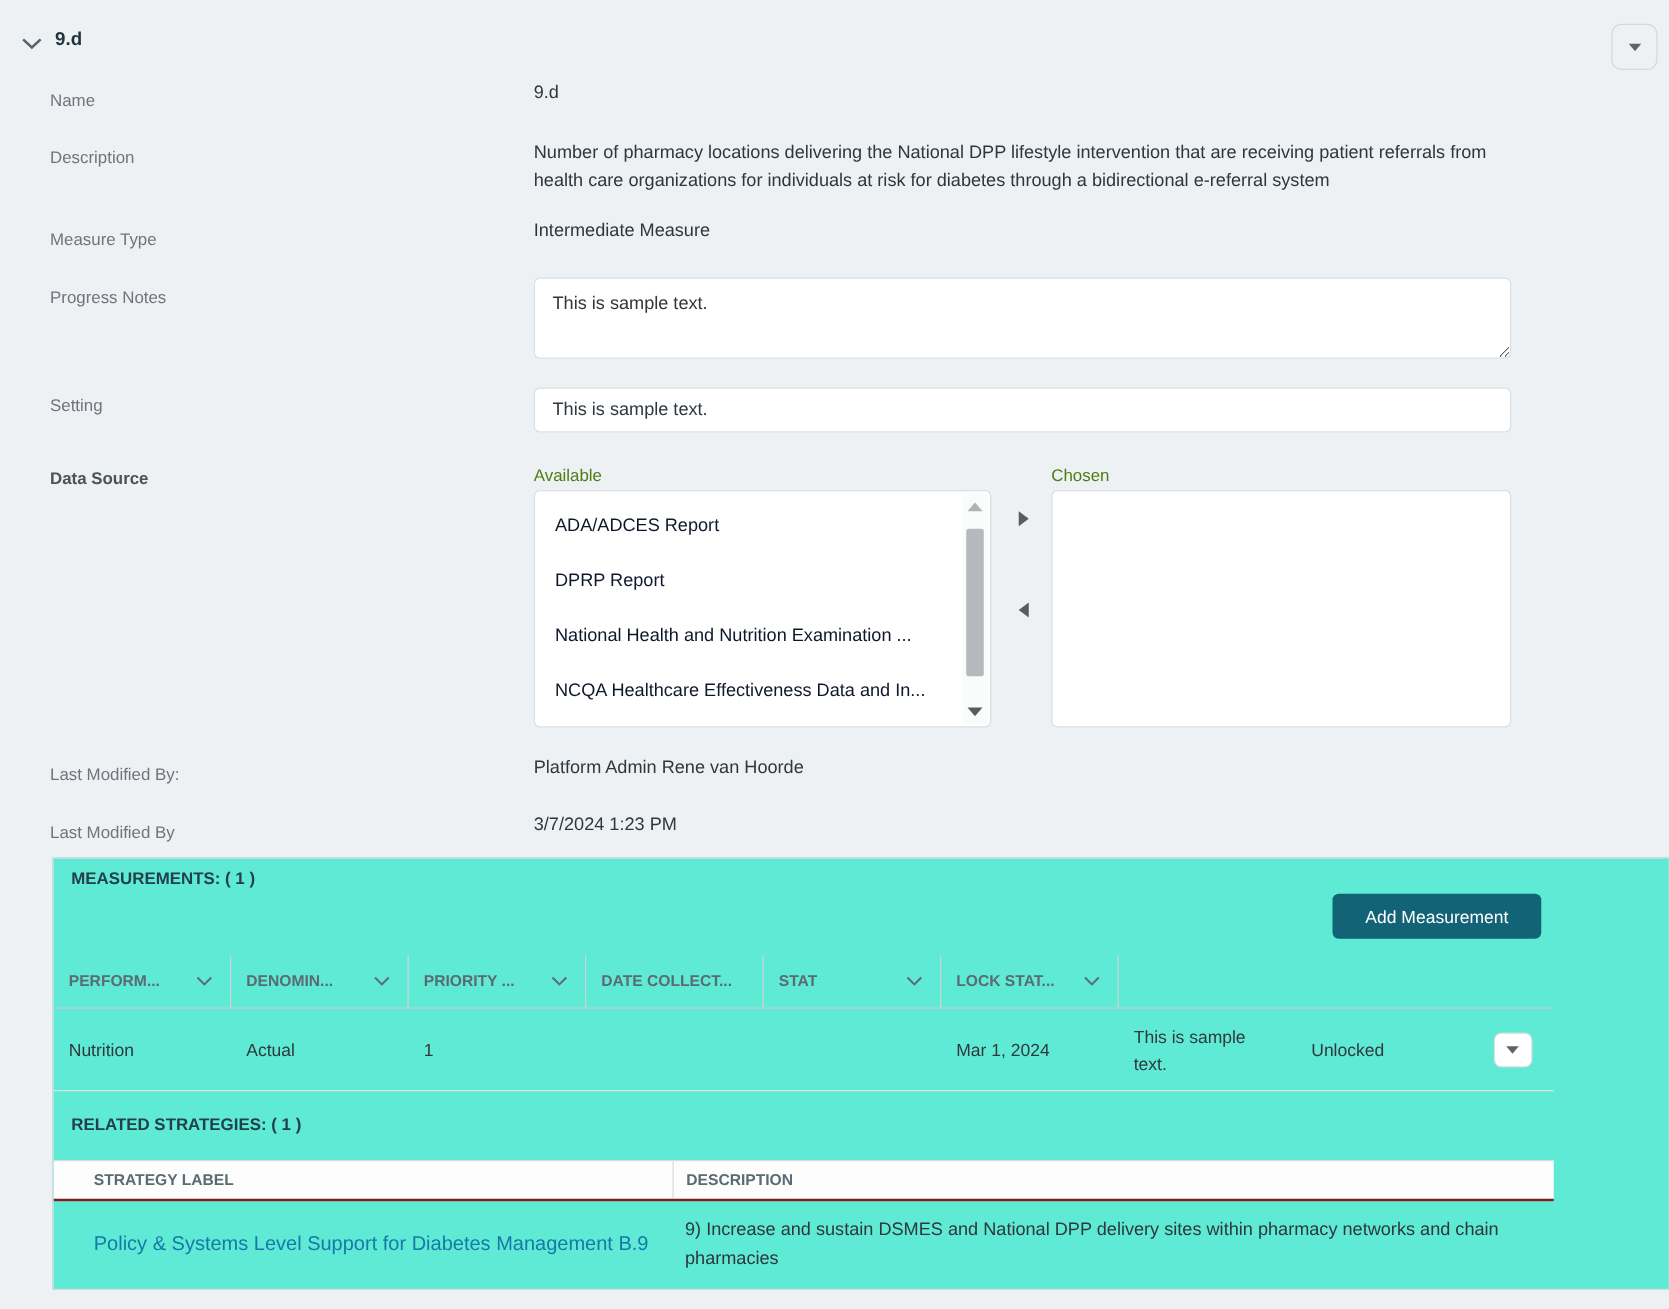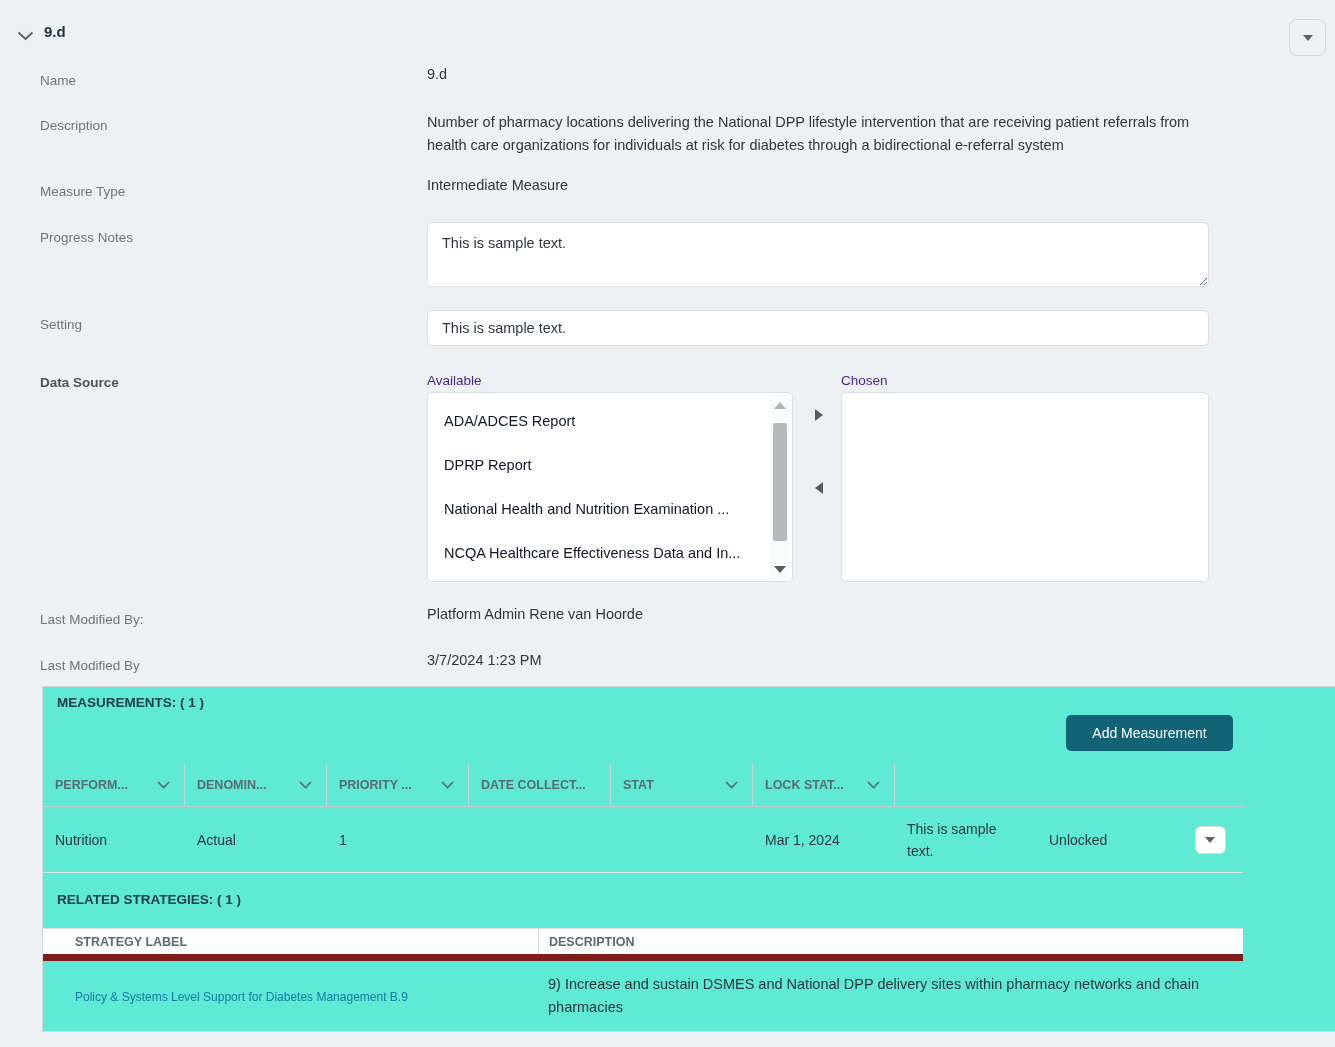--- a/index.html
+++ b/index.html
@@ -22,21 +22,21 @@
 
   .txtarea { position:absolute; left:427px; top:222px; width:782px; height:65px;
              border:1px solid #dadfe2; border-radius:5px; background:#fff; resize:vertical;
              font-family:"Liberation Sans", sans-serif; font-size:14.5px; color:#2e373d;
              padding:10px 14px; line-height:20px; }
   .txtinput { position:absolute; left:427px; top:310px; width:782px; height:36px;
               border:1px solid #dadfe2; border-radius:5px; background:#fff;
               font-family:"Liberation Sans", sans-serif; font-size:14.5px; color:#2e373d;
               padding:0 14px; }
 
-  .mini-label { position:absolute; top:373px; font-size:13.5px; color:#4c1d95; }
+  .mini-label { position:absolute; top:373px; font-size:13.5px; color:#4d7c0f; }
   .listbox { position:absolute; top:392px; height:190px; background:#fff;
              border:1px solid #dadfe2; border-radius:5px; }
   .listbox.avail { left:427px; width:366px; }
   .listbox.chosen { left:841px; width:368px; }
   .lb-item { height:44px; line-height:44px; padding-left:16px; font-size:14.5px; color:#0f172a;
              white-space:nowrap; overflow:hidden; cursor:pointer; }
   .lb-scroll { position:absolute; right:2px; top:2px; bottom:2px; width:20px; background:#fafbfb; }
   .lb-thumb { position:absolute; left:3px; top:28px; width:14px; height:118px; background:#b5b9bc; border-radius:2px; }
   .sb-btn { position:absolute; left:0; width:20px; height:20px; display:flex; align-items:center; justify-content:center; cursor:pointer; }
 
@@ -67,28 +67,28 @@
   .mth.actions { width:64px; border-right:none; }
   .mtable-row { position:absolute; left:0; top:120px; width:1200px; height:66px; display:flex;
                 align-items:center; border-bottom:1px solid #dfe3e6; }
   .mtd { width:142px; padding:0 14px 0 12px; font-size:14px; color:#30383d; line-height:22px; }
   .mtd.actions { width:64px; display:flex; justify-content:center; }
   .row-menu-btn { width:31px; height:28px; background:#fff; border:1px solid #d6dbde; border-radius:6px;
                   display:flex; align-items:center; justify-content:center; cursor:pointer; }
 
   .rel-title { top:205px; }
   .stable-head { position:absolute; left:0; top:241px; width:1200px; height:33px; display:flex;
-                 border-top:1px solid #d8dde0; border-bottom:7px solid #7f1d1d; background:#fdfdfd; }
+                 border-top:1px solid #d8dde0; border-bottom:2px solid #7f1d1d; background:#fdfdfd; }
   .sth { font-size:12.5px; font-weight:700; color:#5a6b74; display:flex; align-items:center; }
   .sth.c1 { width:495px; padding-left:32px; }
   .sth.c2 { width:705px; padding-left:10px; border-left:1px solid #d8dde0; }
   .stable-row { position:absolute; left:0; top:274px; width:1200px; height:70px; display:flex; align-items:center; }
   .std.c1 { width:495px; padding-left:32px; }
   .std.c2 { width:705px; padding-left:10px; padding-right:40px; font-size:14.5px; color:#2e373d; line-height:23px; }
-  .slink { font-size:12px; color:#1779a8; text-decoration:none; cursor:pointer; }
+  .slink { font-size:16px; color:#1779a8; text-decoration:none; cursor:pointer; }
 </style>
 </head>
 <body>
 
 <div class="page">
 
   <span class="sec-chevron">
     <svg width="17" height="10" viewBox="0 0 17 10">
         <path d="M1.5 1.5 L8.5 8 L15.5 1.5" fill="none" stroke="#55636b" stroke-width="2"></path>
       </svg>

